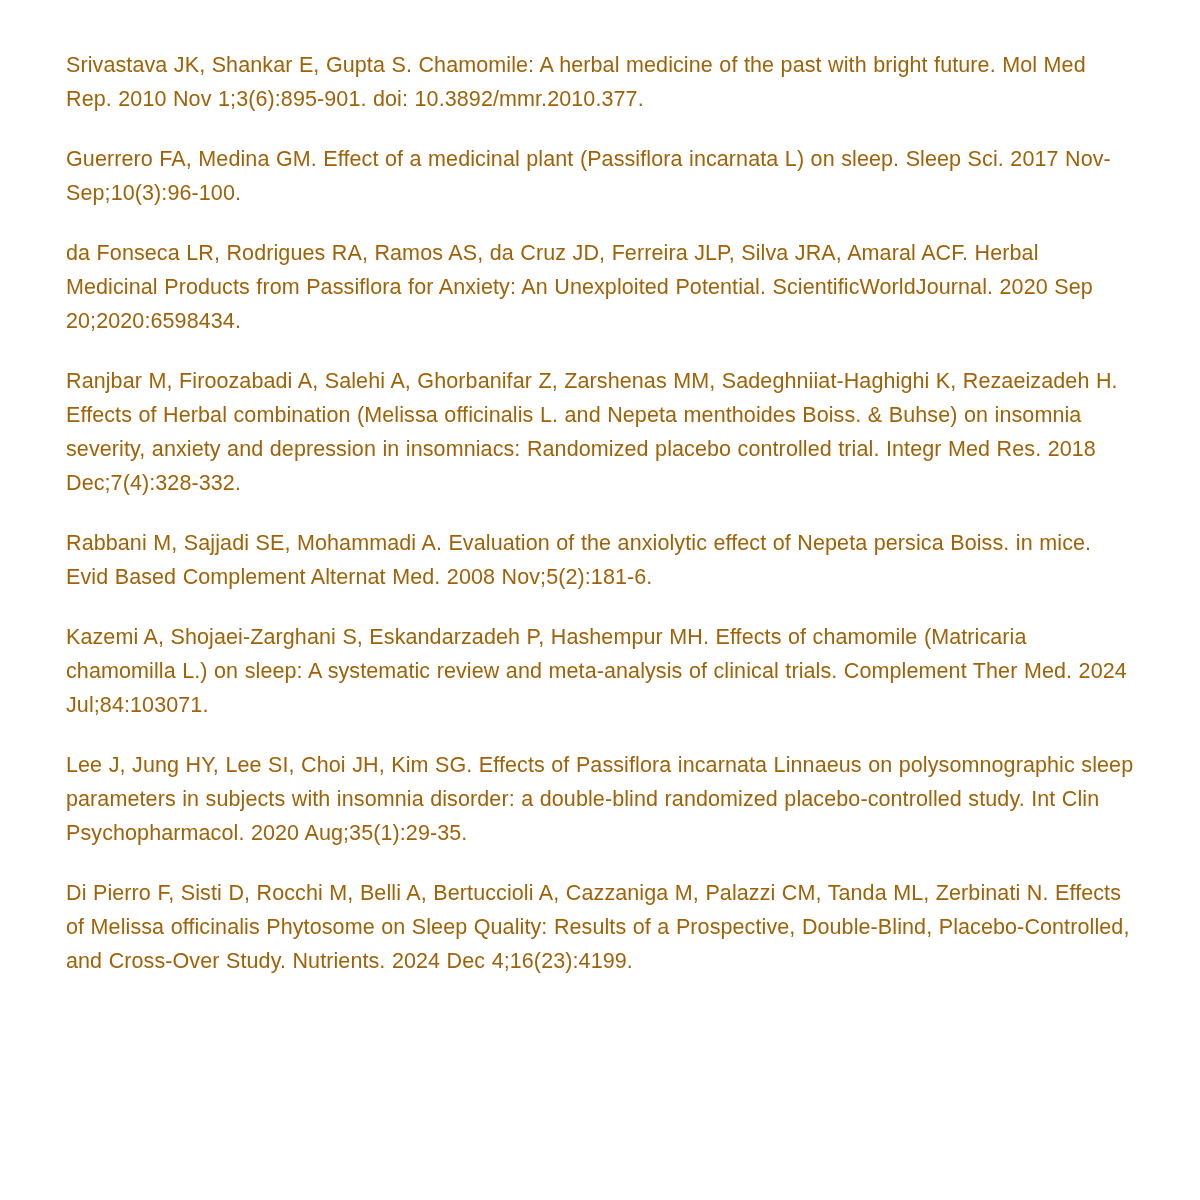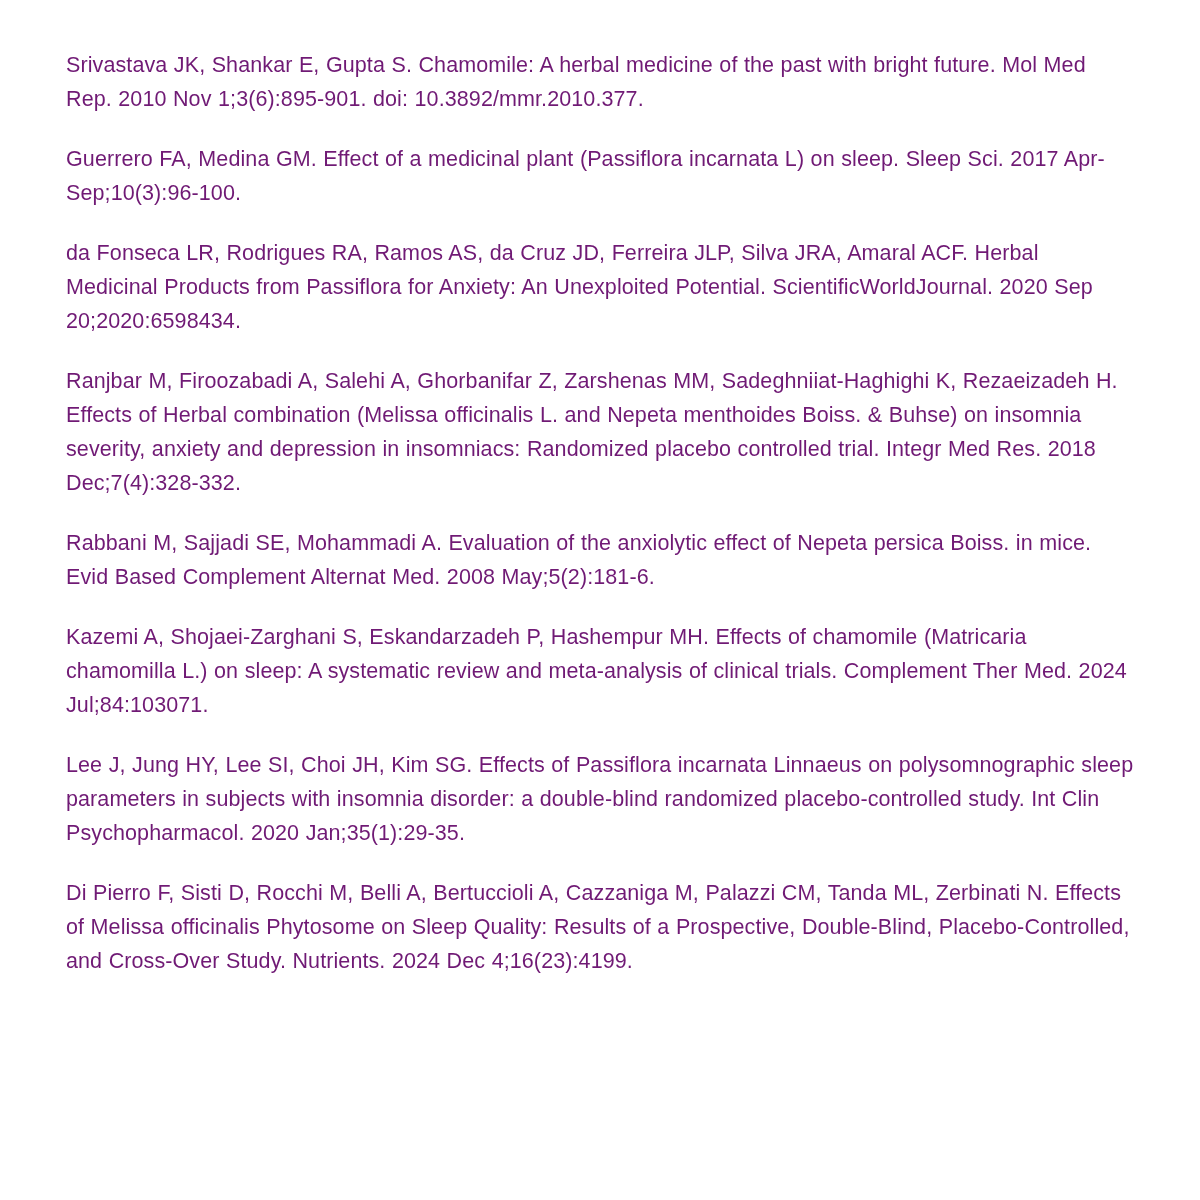--- a/index.html
+++ b/index.html
@@ -21,36 +21,36 @@
     padding: 48px 66px 40px 66px;
     background: #ffffff;
   }
   .reference-list {
     display: block;
   }
   .reference {
     font-size: 21.5px;
     line-height: 34px;
     letter-spacing: 0.1px;
-    color: #701a75;
+    color: #a16207;
     margin: 0 0 26px 0;
     text-align: left;
     word-spacing: 0.4px;
   }
   .reference:last-child {
     margin-bottom: 8px;
   }
 </style>
 </head>
 <body>
 
 <div class="page">
   <div class="reference-list">
     <p class="reference">Srivastava JK, Shankar E, Gupta S. Chamomile: A herbal medicine of the past with bright future. Mol Med Rep. 2010 Nov 1;3(6):895-901. doi: 10.3892/mmr.2010.377.</p>
-    <p class="reference">Guerrero FA, Medina GM. Effect of a medicinal plant (Passiflora incarnata L) on sleep. Sleep Sci. 2017 Apr-Sep;10(3):96-100.</p>
+    <p class="reference">Guerrero FA, Medina GM. Effect of a medicinal plant (Passiflora incarnata L) on sleep. Sleep Sci. 2017 Nov-Sep;10(3):96-100.</p>
     <p class="reference">da Fonseca LR, Rodrigues RA, Ramos AS, da Cruz JD, Ferreira JLP, Silva JRA, Amaral ACF. Herbal Medicinal Products from Passiflora for Anxiety: An Unexploited Potential. ScientificWorldJournal. 2020 Sep 20;2020:6598434.</p>
     <p class="reference">Ranjbar M, Firoozabadi A, Salehi A, Ghorbanifar Z, Zarshenas MM, Sadeghniiat-Haghighi K, Rezaeizadeh H. Effects of Herbal combination (Melissa officinalis L. and Nepeta menthoides Boiss. &amp; Buhse) on insomnia severity, anxiety and depression in insomniacs: Randomized placebo controlled trial. Integr Med Res. 2018 Dec;7(4):328-332.</p>
-    <p class="reference">Rabbani M, Sajjadi SE, Mohammadi A. Evaluation of the anxiolytic effect of Nepeta persica Boiss. in mice. Evid Based Complement Alternat Med. 2008 May;5(2):181-6.</p>
+    <p class="reference">Rabbani M, Sajjadi SE, Mohammadi A. Evaluation of the anxiolytic effect of Nepeta persica Boiss. in mice. Evid Based Complement Alternat Med. 2008 Nov;5(2):181-6.</p>
     <p class="reference">Kazemi A, Shojaei-Zarghani S, Eskandarzadeh P, Hashempur MH. Effects of chamomile (Matricaria chamomilla L.) on sleep: A systematic review and meta-analysis of clinical trials. Complement Ther Med. 2024 Jul;84:103071.</p>
-    <p class="reference">Lee J, Jung HY, Lee SI, Choi JH, Kim SG. Effects of Passiflora incarnata Linnaeus on polysomnographic sleep parameters in subjects with insomnia disorder: a double-blind randomized placebo-controlled study. Int Clin Psychopharmacol. 2020 Jan;35(1):29-35.</p>
+    <p class="reference">Lee J, Jung HY, Lee SI, Choi JH, Kim SG. Effects of Passiflora incarnata Linnaeus on polysomnographic sleep parameters in subjects with insomnia disorder: a double-blind randomized placebo-controlled study. Int Clin Psychopharmacol. 2020 Aug;35(1):29-35.</p>
     <p class="reference">Di Pierro F, Sisti D, Rocchi M, Belli A, Bertuccioli A, Cazzaniga M, Palazzi CM, Tanda ML, Zerbinati N. Effects of Melissa officinalis Phytosome on Sleep Quality: Results of a Prospective, Double-Blind, Placebo-Controlled, and Cross-Over Study. Nutrients. 2024 Dec 4;16(23):4199.</p>
   </div>
 </div>
 
 </body></html>

